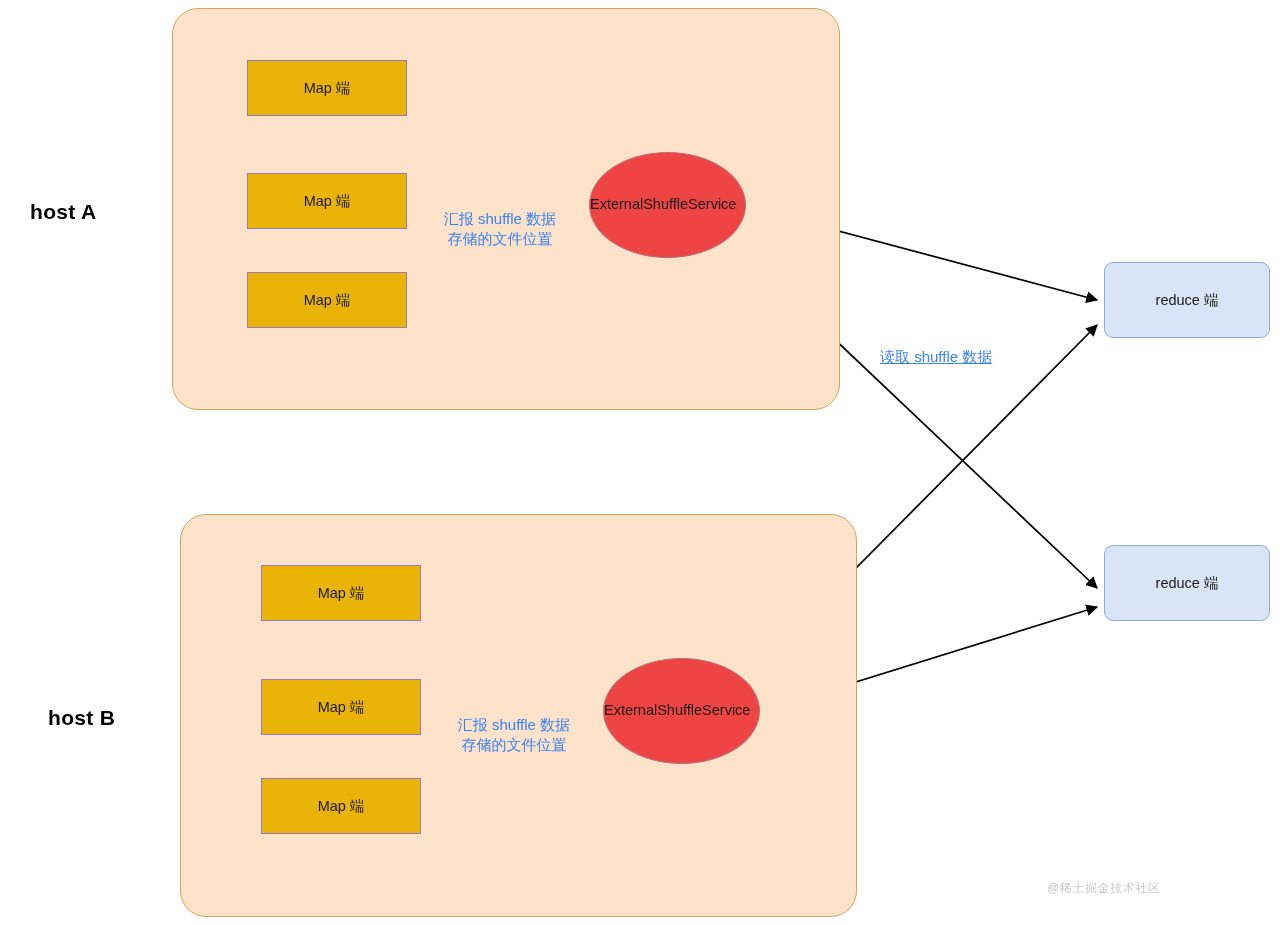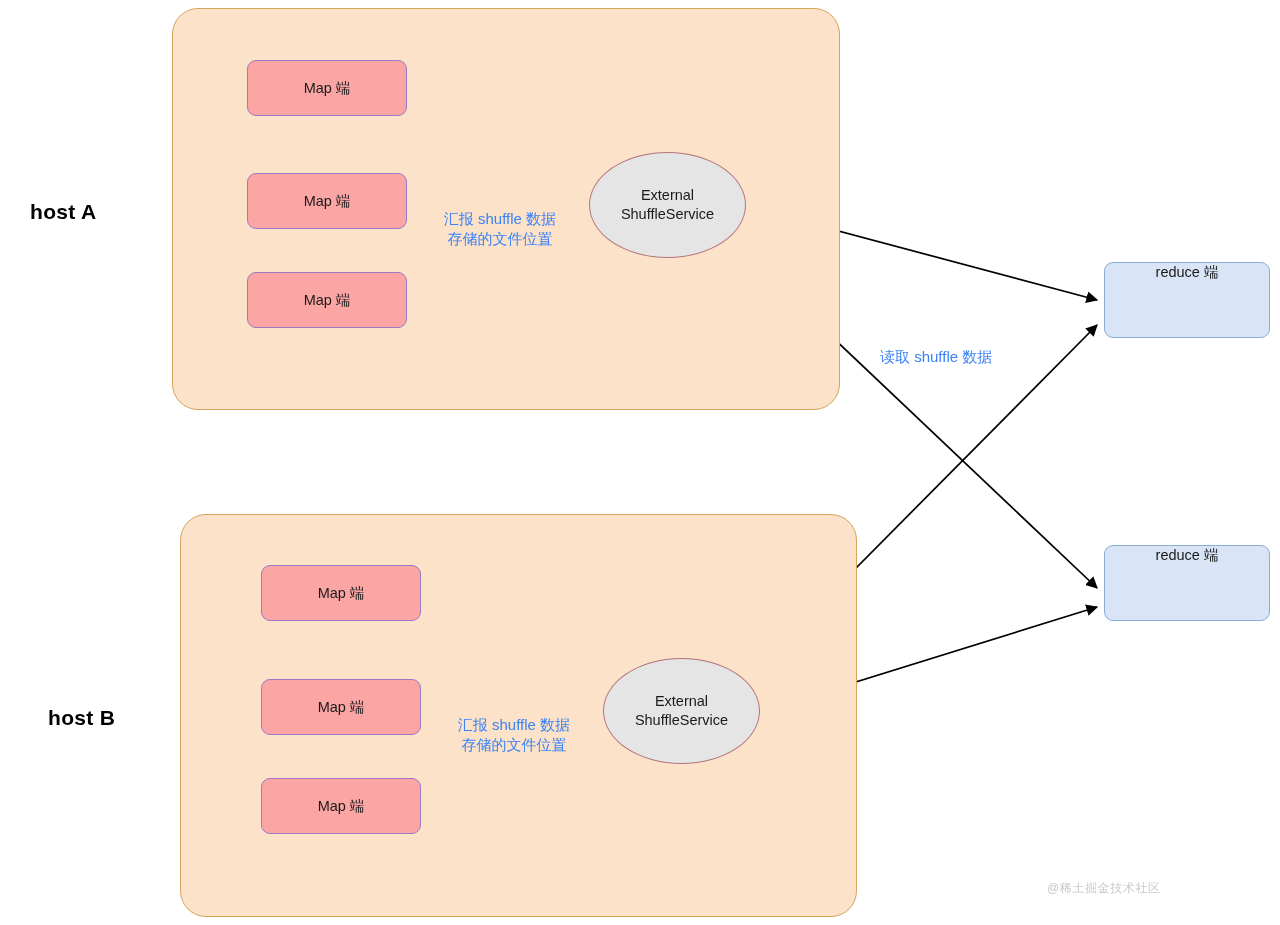--- a/index.html
+++ b/index.html
@@ -42,73 +42,73 @@
     font-size: 21px;
     font-weight: bold;
     color: #000000;
     letter-spacing: 0.3px;
     white-space: nowrap;
   }
 
   
   .map-node {
     position: absolute;
-    background: #fca5a5;
+    background: #eab308;
     border: 1.4px solid #9b79c4;
-    border-radius: 9px;
+    border-radius: 0;
     box-sizing: border-box;
     display: flex;
     align-items: center;
     justify-content: center;
     font-size: 14.5px;
     color: #1a1a1a;
   }
 
   
   .ess-node {
     position: absolute;
-    background: #e5e5e5;
+    background: #ef4444;
     border: 1.4px solid #b5737d;
     border-radius: 50%;
     box-sizing: border-box;
     display: flex;
-    flex-direction: column;
+    flex-direction: row;
     align-items: center;
-    justify-content: center;
     font-size: 14.5px;
     line-height: 1.32;
     color: #1a1a1a;
     text-align: center;
   }
   .ess-node span { display: block; }
 
   
   .reduce-node {
     position: absolute;
     background: #d9e5f6;
     border: 1.4px solid #8aaed8;
     border-radius: 9px;
     box-sizing: border-box;
     display: flex;
+    align-items: center;
     justify-content: center;
     font-size: 14.5px;
     color: #1a1a1a;
   }
 
   
   .edge-label {
     position: absolute;
     font-size: 15px;
     line-height: 1.36;
     color: #3b82f6;
     white-space: nowrap;
     text-align: center;
   }
   .edge-label span { display: block; }
-  .edge-label.single { line-height: 1; }
+  .edge-label.single { line-height: 1; text-decoration: underline; }
 
   
   .watermark {
     position: absolute;
     font-size: 12px;
     color: #c9c9c9;
     white-space: nowrap;
     letter-spacing: 0.6px;
   }
 </style>

